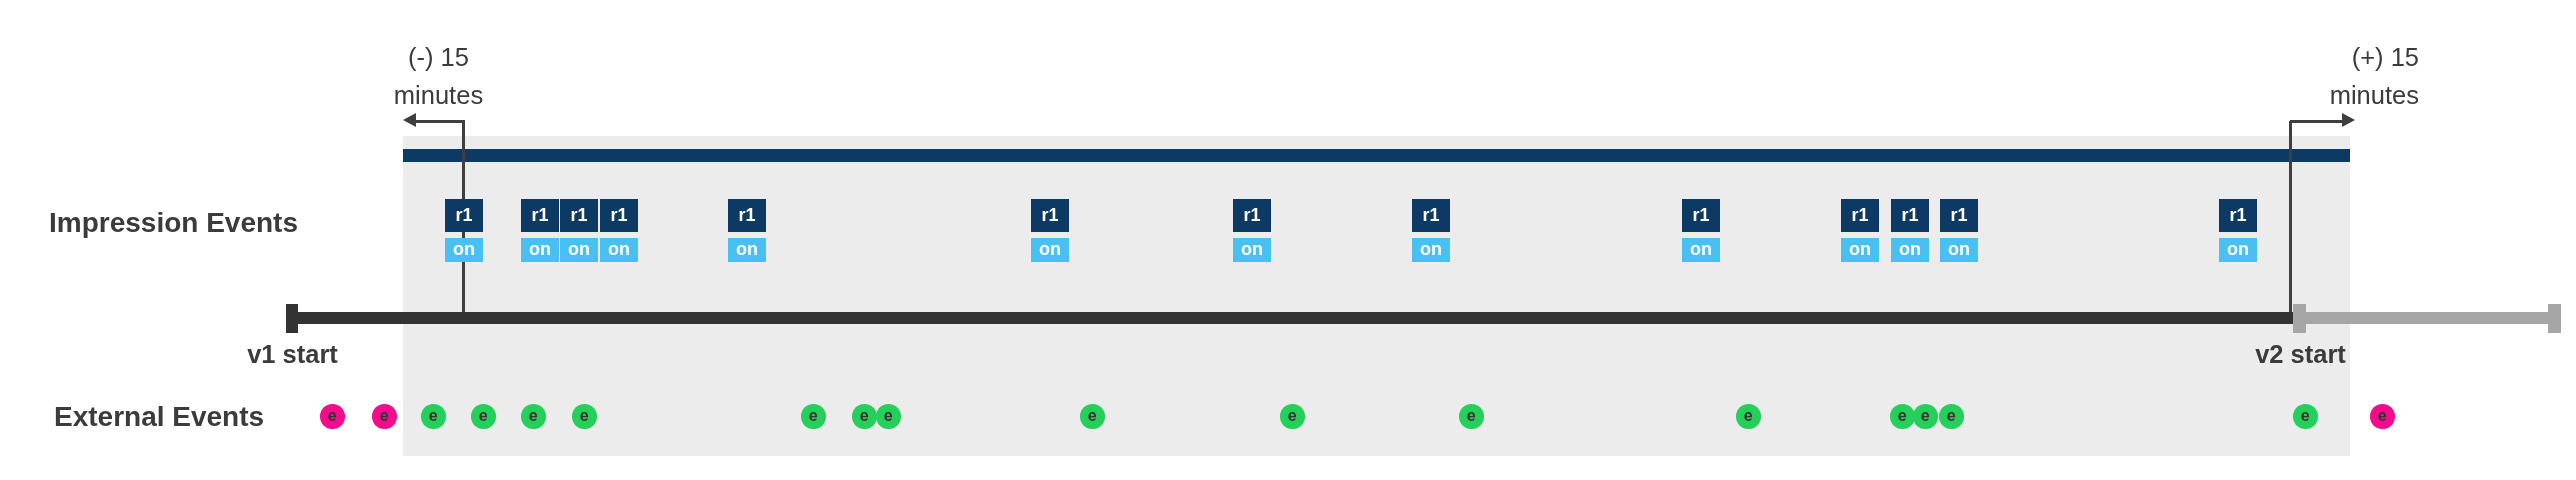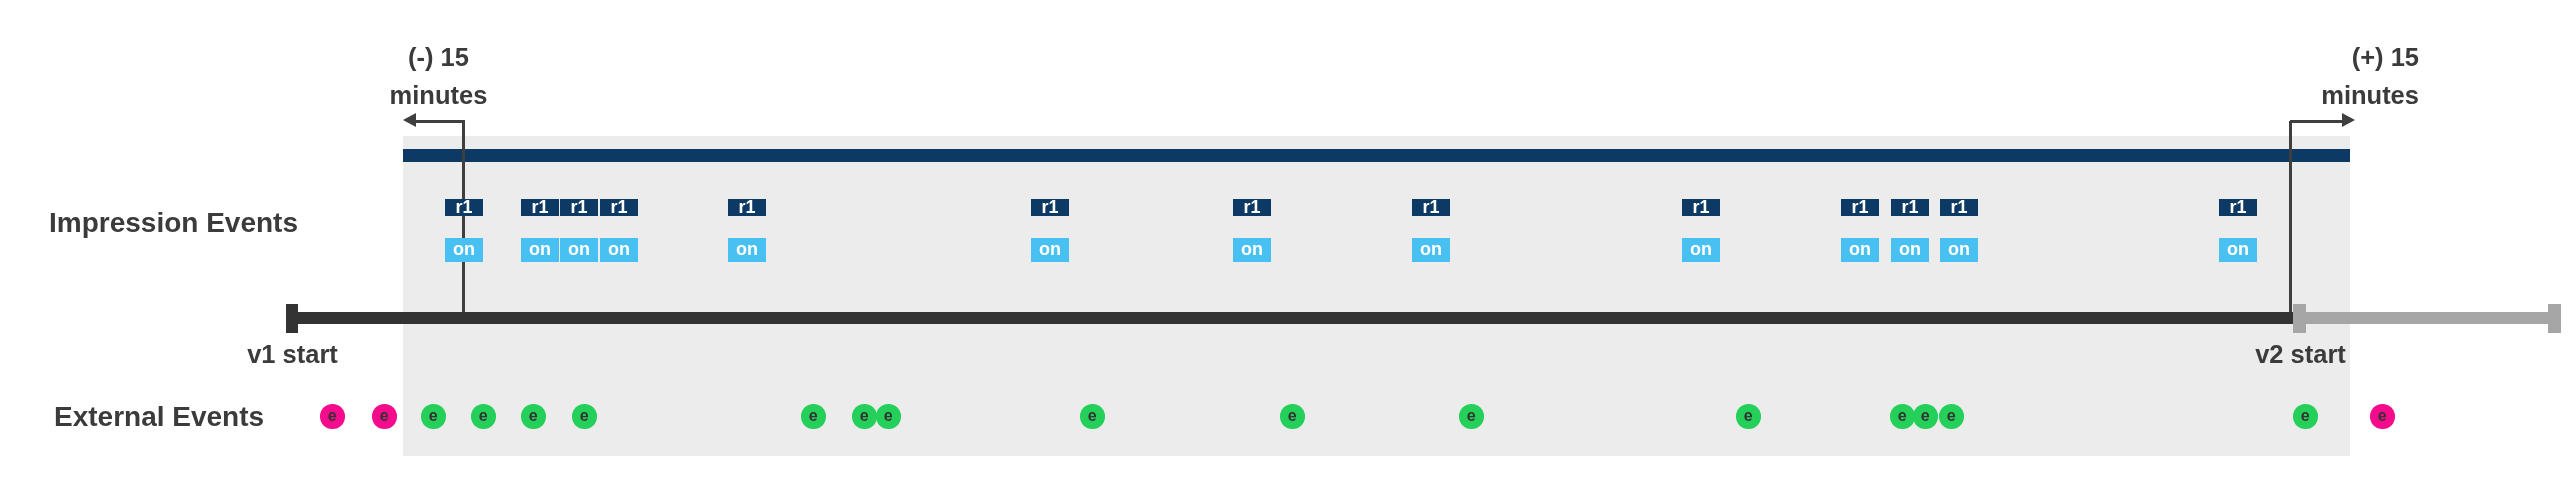--- a/index.html
+++ b/index.html
@@ -22,34 +22,34 @@
   #arrow-right { left:2342px; border-left:13.2px solid #3f3f3f; }
 
   .tl-dark     { position:absolute; left:286px;  top:312px; width:2007px; height:12.3px; background:#333333; }
   .tl-cap-dark { position:absolute; left:286px;  top:304px; width:12.3px;  height:29px; background:#333333; }
   .tl-gray     { position:absolute; left:2293px; top:312px; width:268px; height:12.3px; background:#a6a6a6; }
   .tl-cap-gray { position:absolute; top:304px; width:13.2px; height:29px; background:#a6a6a6; }
   #tl-cap-v2  { left:2293px; }
   #tl-cap-end { left:2548px; }
 
   .window-label { position:absolute; top:38px; width:207px; text-align:center;
-                  font-size:25.5px; font-weight:700; color:#3b3b3b; line-height:38px; }
+                  font-size:25.5px; font-weight:400; color:#3b3b3b; line-height:38px; }
   #wl-left  { left:335px; }
   #wl-right { left:2212px;text-align:right; }
 
   .side-label { position:absolute; font-size:28px; font-weight:600; color:#3b3b3b; white-space:nowrap; }
   #lbl-imp { left:21px; top:207px;margin-left:28px; }
   #lbl-ext { left:54px; top:401px;text-align:right; }
 
   .start-label { position:absolute; top:340px; width:189px; text-align:center;
                  font-size:25.5px; font-weight:600; color:#3b3b3b; white-space:nowrap; }
   #lbl-v1 { left:198px; }
   #lbl-v2 { left:2206px; }
 
-  .imp-box { position:absolute; top:199px; width:38px; height:17px; background:#0d3a64;
+  .imp-box { position:absolute; top:199px; width:38px; height:33px; background:#0d3a64;
              color:#ffffff; font-size:18px; font-weight:700;
              display:flex; align-items:center; justify-content:center; }
   .on-box  { position:absolute; top:238px; width:38px; height:23.6px; background:#49c0f2;
              color:#ffffff; font-size:18px; font-weight:700;
              display:flex; align-items:center; justify-content:center; }
   .e-dot   { position:absolute; top:404px; width:24.5px; height:24.5px; border-radius:50%;
              color:#333333; font-size:16px; font-weight:600;
              display:flex; align-items:center; justify-content:center; }
   .e-green { background:#25d05a; }
   .e-pink  { background:#f50c8c; }

